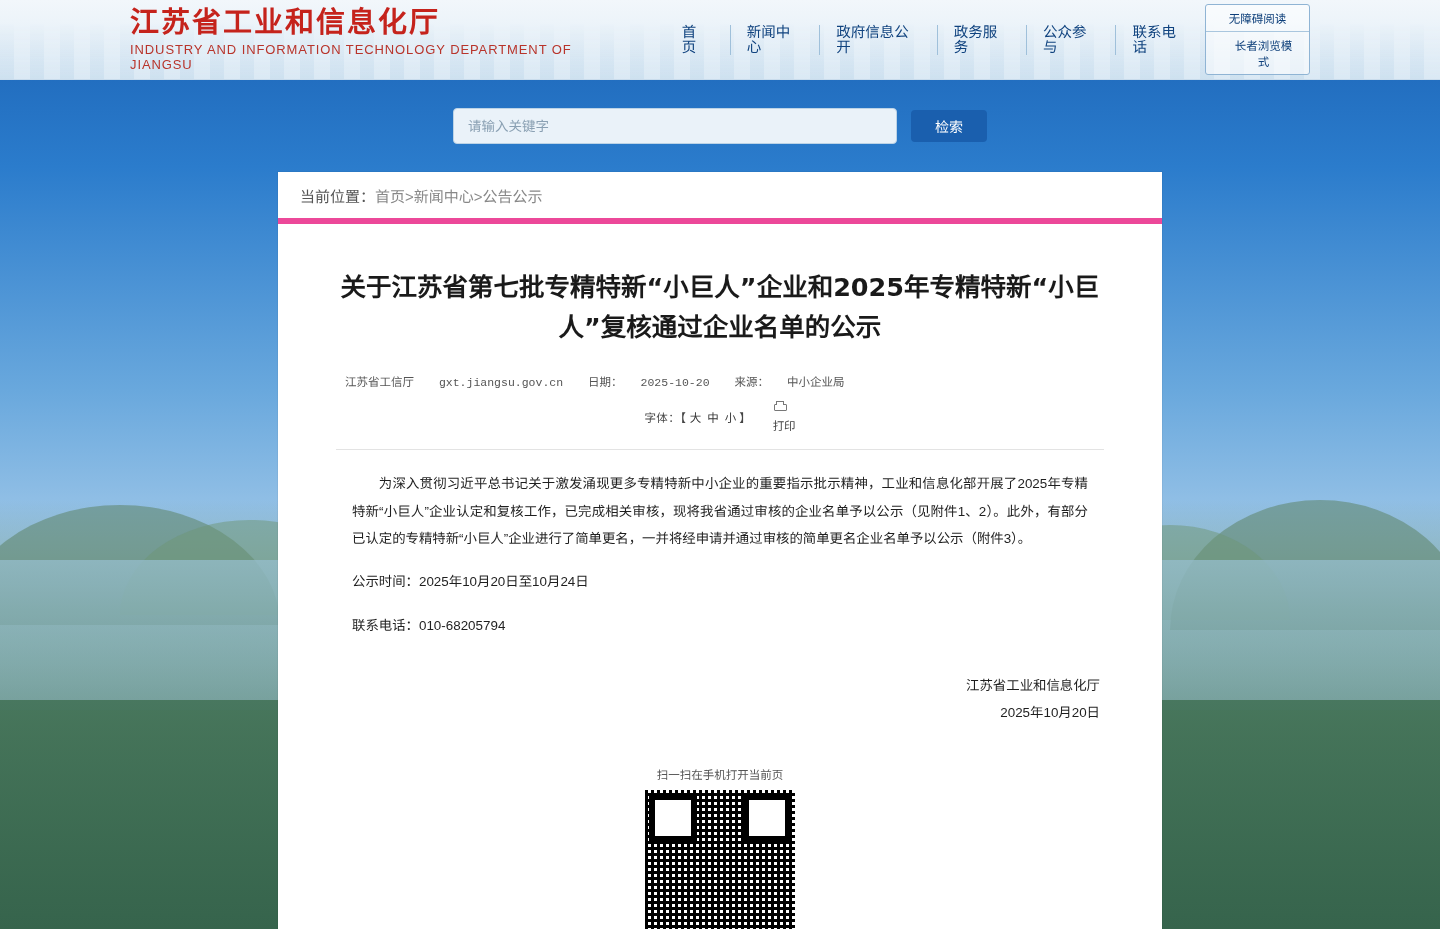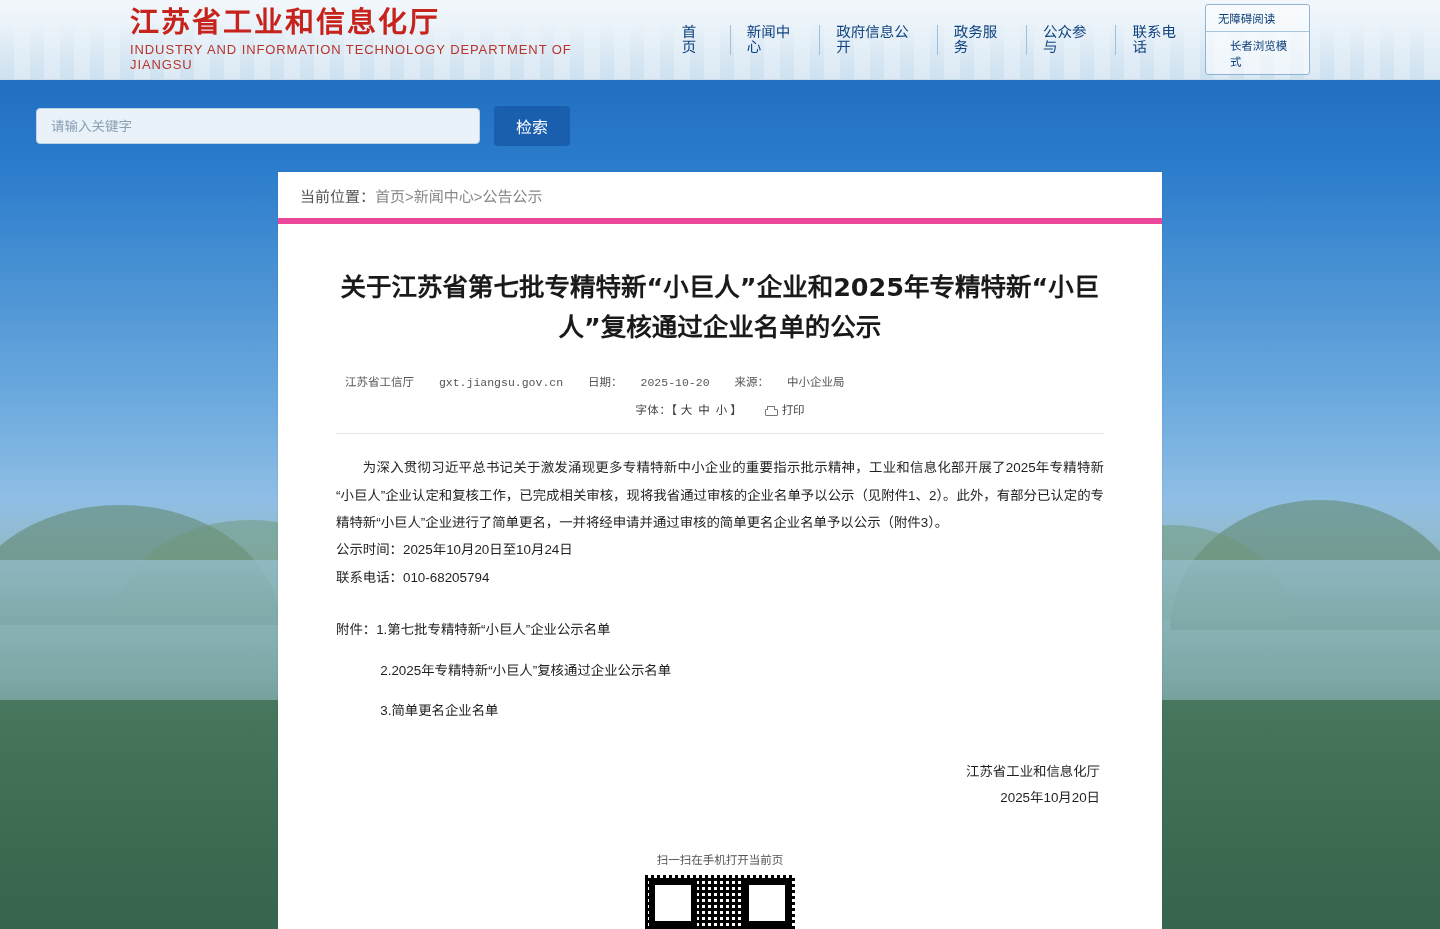--- a/index.html
+++ b/index.html
@@ -80,42 +80,41 @@
     color: #10437f; text-decoration: none; padding: 0 16px;
     border-right: 1px solid #9fc0da; line-height: 15px;
   }
   .nav a:last-child { border-right: none; }
   .header-tools {
     margin-left: auto; display: flex; flex-direction: column;
     border: 1px solid #8fb4d4; border-radius: 3px; overflow: hidden;
     background: rgba(255,255,255,0.55);
   }
   .header-tools div {
-    font-size: 11.5px; color: #0d3f7a; padding: 5px 12px; text-align: left;
+    font-size: 11.5px; color: #0d3f7a; padding: 5px 12px; text-align: center;
   }
   .header-tools div + div { border-top: 1px solid #a9c6de; padding-left: 24px; }
 
   
   .search-band {
     position: relative; z-index: 4;
-    height: 92px; display: flex; align-items: center; justify-content: flex-start;
+    height: 92px; display: flex; align-items: center; justify-content: center;
     gap: 14px;
-    padding-left: 36px;
   }
   .search-input {
     width: 444px; height: 36px; border-radius: 4px;
     border: 1px solid #bcd3e6; background: #eaf2f9;
     padding: 0 14px; font-size: 13.5px; color: #7e93a6;
     outline: none;
     font-family: "Liberation Sans", sans-serif;
   }
   .search-input::placeholder { color: #8aa0b3; }
   .search-btn {
-    width: 76px; height: 40px; border: none; border-radius: 4px;
-    background: #1a5fae; color: #fff; font-size: 16px; cursor: pointer;
+    width: 76px; height: 32px; border: none; border-radius: 4px;
+    background: #1a5fae; color: #fff; font-size: 14px; cursor: pointer;
     font-family: "Liberation Sans", sans-serif;
   }
 
   
   .card {
     position: relative; z-index: 6;
     width: 884px; margin: 0 auto;
     background: #fff;
     min-height: 760px;
     box-shadow: 0 0 0 1px rgba(0,0,0,0.04);
@@ -139,37 +138,37 @@
   }
   .meta span { margin: 0 9px; }
   .fontsize-row {
     text-align: center; font-size: 11.5px; color: #444;
     display: flex; align-items: center; justify-content: center; 
     margin-bottom: 16px;
   }
   .fontsize-row .fs-label { letter-spacing: .5px; }
   .fs-opt { margin: 0 3px; color: #333; }
   .print {
-    display: inline-flex; align-items: flex-end; gap: 5px; margin-left: 22px; color: #444;
+    display: inline-flex; align-items: flex-start; gap: 5px; margin-left: 22px; color: #444; flex-direction: column;
   }
   .printer-ico {
     display: inline-block; width: 13px; height: 11px; position: relative;
   }
   .printer-ico::before {
     content: ""; position: absolute; left: 1px; top: 3px; width: 11px; height: 5px;
     border: 1px solid #777; border-radius: 1px; background: #fff;
   }
   .printer-ico::after {
     content: ""; position: absolute; left: 3.5px; top: 0; width: 6px; height: 3px;
     border: 1px solid #777; border-bottom: none; background: #fff;
   }
   .divider { border-top: 1px solid #e3e3e3; margin: 4px 0 20px; }
 
   .body-text { font-size: 13.4px; line-height: 2.05; color: #1f1f1f; }
-  .body-text p { margin: 0; text-align: justify; }
+  .body-text p { margin: 16px; text-align: justify; }
   .body-text p.indent { text-indent: 2em; }
   .body-text a.inline-link { color: #1a5fae; text-decoration: none; }
 
   .attach-block { margin-top: 26px; font-size: 13.4px; line-height: 2.0; color: #1f1f1f; }
   .attach-block .att-first { text-indent: 0; }
   .attach-block .att-item { padding-left: 3.3em; }
 
   .signature {
     margin-top: 34px; text-align: right; font-size: 13.4px;
     line-height: 1.95; color: #1f1f1f; padding-right: 4px;
@@ -266,27 +265,20 @@
     </div>
 
     <div class="divider"></div>
 
     <div class="body-text">
       <p class="indent">为深入贯彻习近平总书记关于激发涌现更多专精特新中小企业的重要指示批示精神，工业和信息化部开展了2025年专精特新“小巨人”企业认定和复核工作，已完成相关审核，现将我省通过审核的企业名单予以公示（见附件1、2）。此外，有部分已认定的专精特新“小巨人”企业进行了简单更名，一并将经申请并通过审核的简单更名企业名单予以公示（附件3）。</p>
       <p>公示时间：2025年10月20日至10月24日</p>
       <p>联系电话：010-68205794</p>
     </div>
 
-    <div class="attach-block">
-      <p class="att-first">
-        <span>附件：</span><span>1.第七批专精特新“小巨人”企业公示名单</span>
-      </p>
-      <p class="att-item">2.2025年专精特新“小巨人”复核通过企业公示名单</p>
-      <p class="att-item">3.简单更名企业名单</p>
-    </div>
 
     <div class="signature">
       <div>江苏省工业和信息化厅</div>
       <div>2025年10月20日</div>
     </div>
 
     <div class="qr-wrap">
       <div class="qr-caption">扫一扫在手机打开当前页</div>
       <div class="qr">
         

